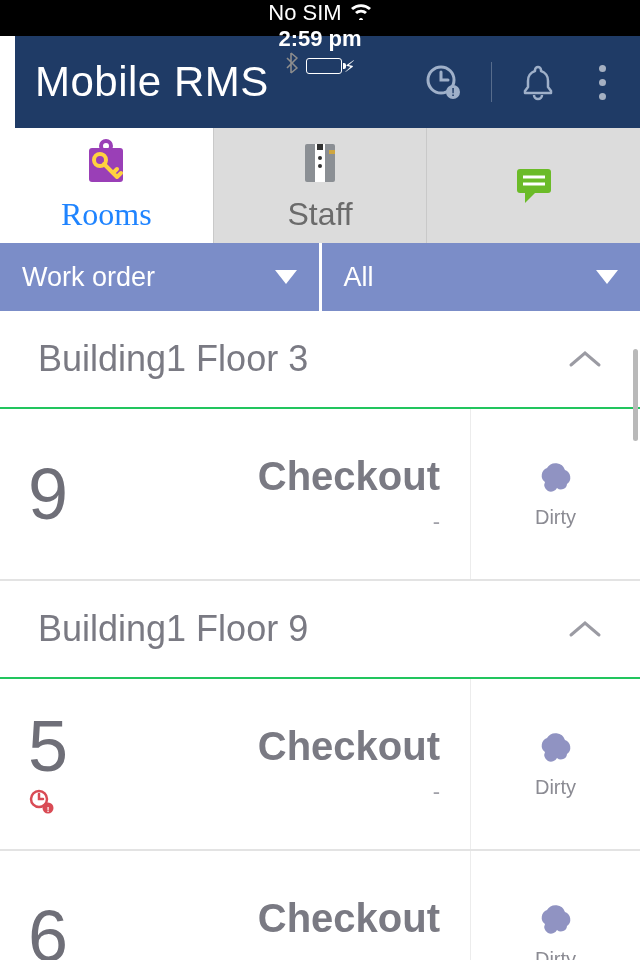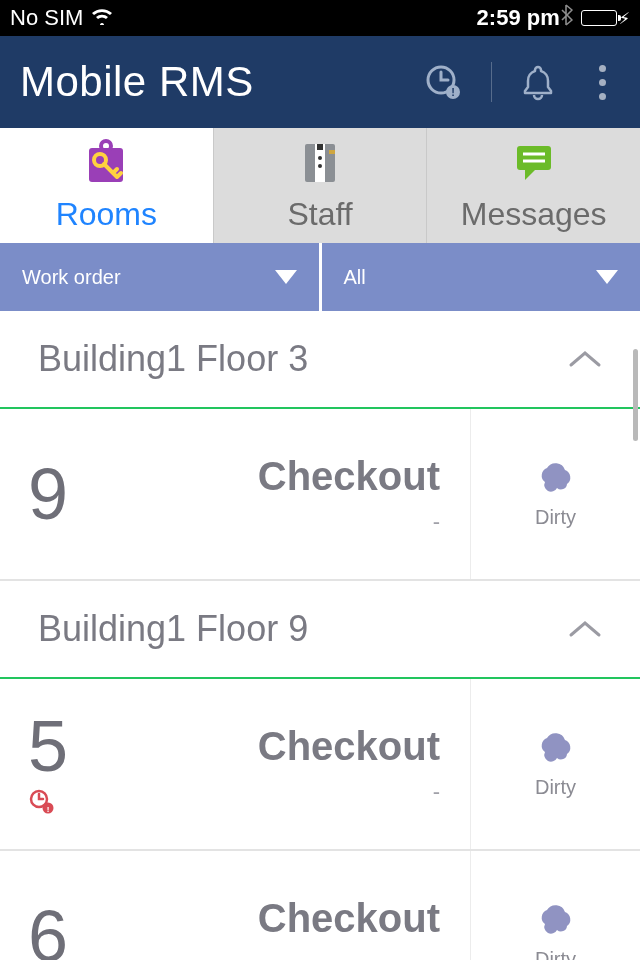--- a/index.html
+++ b/index.html
@@ -1,47 +1,47 @@
 <!DOCTYPE html>
 <html><head>
   <meta charset="utf-8">
   <style>
     * { margin: 0; padding: 0; box-sizing: border-box; font-family: -apple-system, "Helvetica Neue", Helvetica, Arial, sans-serif; }
     html, body { width: 640px; height: 960px; background: #fff; overflow: hidden; }
 
     
-    .status-bar { height: 36px; background: #000; color: #fff; display: flex; align-items: center; justify-content: space-between; padding: 0 10px; font-size: 22px; }
+    .status-bar { height: 36px; background: #000; color: #fff; display: flex; align-items: center; justify-content: space-between; padding: 0 10px; font-size: 22px; flex-direction: column; }
     .status-left, .status-right { display: flex; align-items: center; gap: 8px; }
     .status-center { flex: 1; text-align: right; font-weight: 600; }
     .battery { display:inline-flex; align-items:center; }
     .battery-body { width: 36px; height: 16px; border: 1.5px solid #fff; border-radius: 3px; position: relative; }
     .battery-body::after { content:""; position:absolute; right:-5px; top:4px; width:3px; height:6px; background:#fff; border-radius:0 2px 2px 0; }
     .battery-fill { height:100%; width:55%; background:#3ddc45; border-radius:1px; }
     .bolt { font-size: 16px; margin-left:2px; }
 
     
-    .app-header { height: 92px; background: #1f3b66; color: #fff; display:flex; align-items:center; padding: 0 20px; }
+    .app-header { height: 92px; background: #1f3b66; color: #fff; display:flex; align-items:center; padding: 0 20px; margin-left: 15px; }
     .app-title { font-size: 42px; font-weight: 300; flex:1; letter-spacing:0.5px; }
     .hdr-icons { display:flex; align-items:center; gap: 28px; }
     .hdr-icon svg { display:block; }
     .hdr-sep { width:1px; height:40px; background: rgba(255,255,255,0.25); }
     .more-dots { width: 36px; display:flex; flex-direction:column; align-items:center; gap:7px; }
     .more-dots span { width:7px; height:7px; background: rgba(255,255,255,0.6); border-radius:50%; }
 
     
     .tabs { height: 115px; display:flex; background:#dcdcdc; }
     .tab { flex:1; display:flex; flex-direction:column; align-items:center; justify-content:center; gap:8px; border-right:1px solid #c9c9c9; cursor:pointer; }
     .tab:last-child { border-right:none; }
     .tab.active { background:#fff; }
     .tab-label { font-size: 32px; color:#6b6b6b; font-weight:300; }
-    .tab.active .tab-label { color:#1f84ff; }
+    .tab.active .tab-label { color:#1f84ff;font-family:Liberation Serif, serif; }
 
     
     .filters { height: 68px; background:#7b8dc8; display:flex; }
-    .filter { flex:1; display:flex; align-items:center; justify-content:space-between; padding: 0 22px; color:#fff; font-size:20px; cursor:pointer; }
+    .filter { flex:1; display:flex; align-items:center; justify-content:space-between; padding: 0 22px; color:#fff; font-size:27px; cursor:pointer; }
     .filter:first-child { border-right:3px solid #fff; }
     .triangle-down { width:0; height:0; border-left:11px solid transparent; border-right:11px solid transparent; border-top:14px solid #fff; }
 
     
     .list { height: calc(960px - 36px - 92px - 115px - 68px); overflow:hidden; position:relative; }
     .scroll-ind { position:absolute; right:2px; top:38px; width:5px; height:92px; background:#b9b9b9; border-radius:3px; }
 
     .sect-header { height: 98px; display:flex; align-items:center; justify-content:space-between; padding: 0 38px; border-bottom: 2px solid #22c55e; cursor:pointer; }
     .sect-title { font-size:36px; color:#7a7a83; font-weight:300; }
 
@@ -139,21 +139,20 @@
   </div>
   <div class="tab">
     <span>
       <svg width="46" height="46" viewBox="0 0 46 46">
         <rect x="6" y="8" width="34" height="24" rx="3" fill="#6bbb28"></rect>
         <path d="M14 32 L14 42 L24 32 Z" fill="#6bbb28"></path>
         <line x1="12" y1="16" x2="34" y2="16" stroke="#fff" stroke-width="3"></line>
         <line x1="12" y1="23" x2="34" y2="23" stroke="#fff" stroke-width="3"></line>
       </svg>
     </span>
-    <span class="tab-label">Messages</span>
   </div>
 </div>
 
 <div class="filters">
   <div class="filter">
     <span>Work order</span>
     <span class="triangle-down"></span>
   </div>
   <div class="filter">
     <span>All</span>

